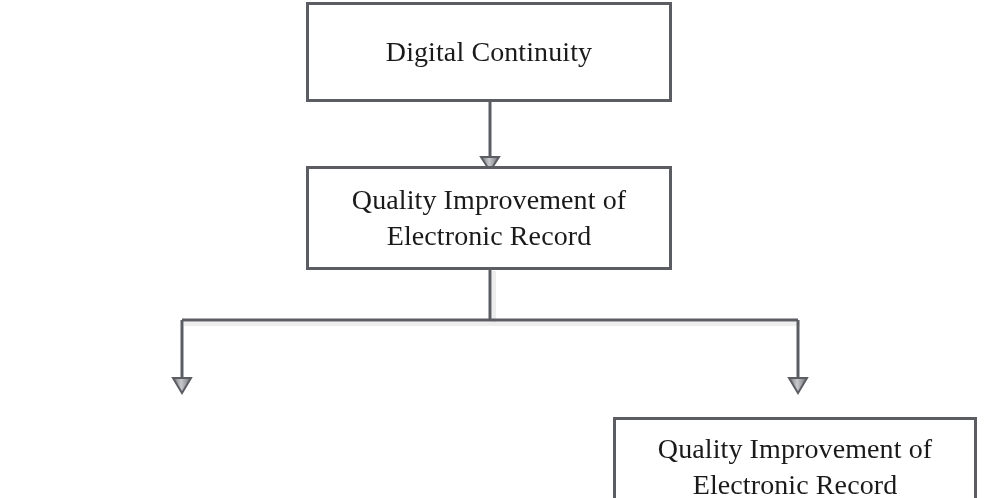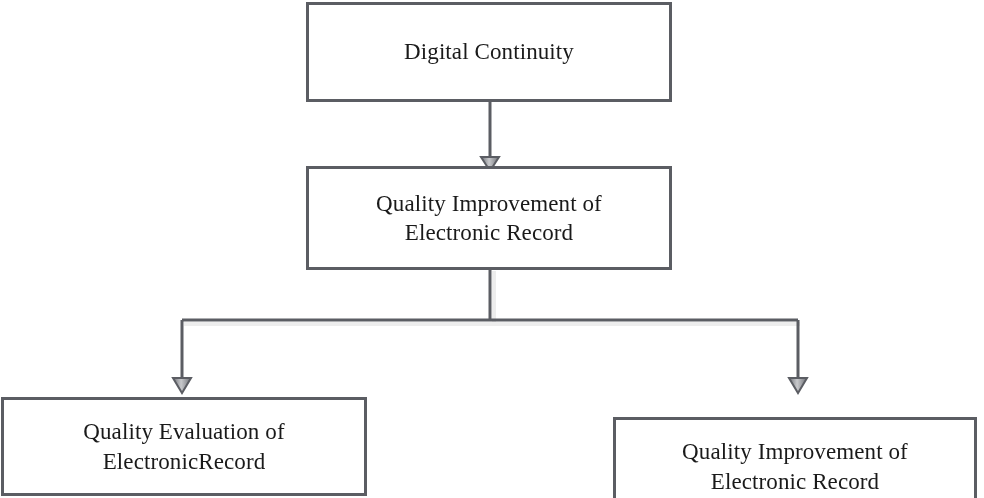--- a/index.html
+++ b/index.html
@@ -23,21 +23,21 @@
     box-sizing: border-box;
     background: #ffffff;
     border: 3px solid #5b5d63;
     display: flex;
     align-items: center;
     justify-content: center;
     text-align: center;
   }
   .node-label {
     font-family: "Liberation Serif", "DejaVu Serif", serif;
-    font-size: 23px;
+    font-size: 28px;
     line-height: 1.28;
     color: #1a1a1a;
     letter-spacing: 0.1px;
     padding: 0 6px;
     white-space: pre-line;
   }
   
   #box-root {
     left: 306px;
     top: 2px;
@@ -114,23 +114,19 @@
 
   <div class="node-box" id="box-root">
     <span class="node-label">Digital Continuity</span>
   </div>
 
   <div class="node-box" id="box-mid">
     <span class="node-label">Quality Improvement of
 Electronic Record</span>
   </div>
 
-  <div class="node-box" id="box-left">
-    <span class="node-label">Quality Evaluation of
-ElectronicRecord</span>
-  </div>
 
   <div class="node-box" id="box-right">
     <span class="node-label">Quality Improvement of
 Electronic Record</span>
   </div>
 
 </div>
 
 </body></html>

